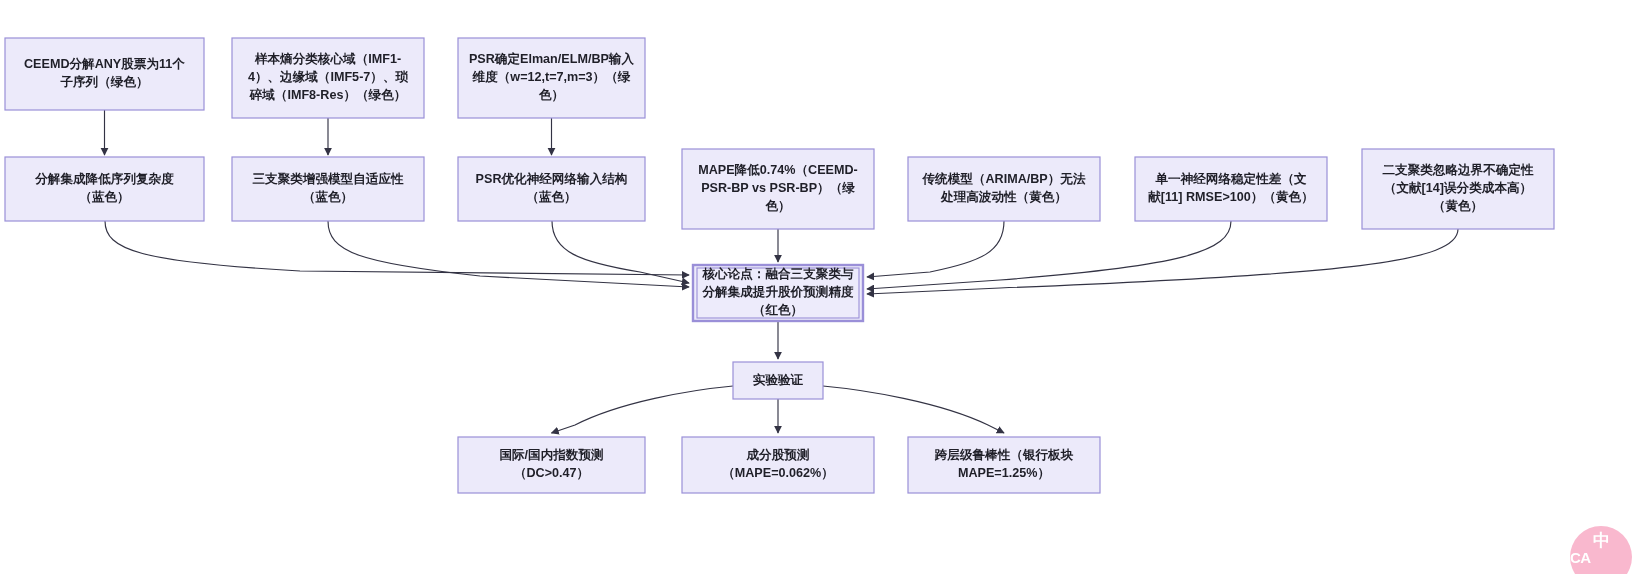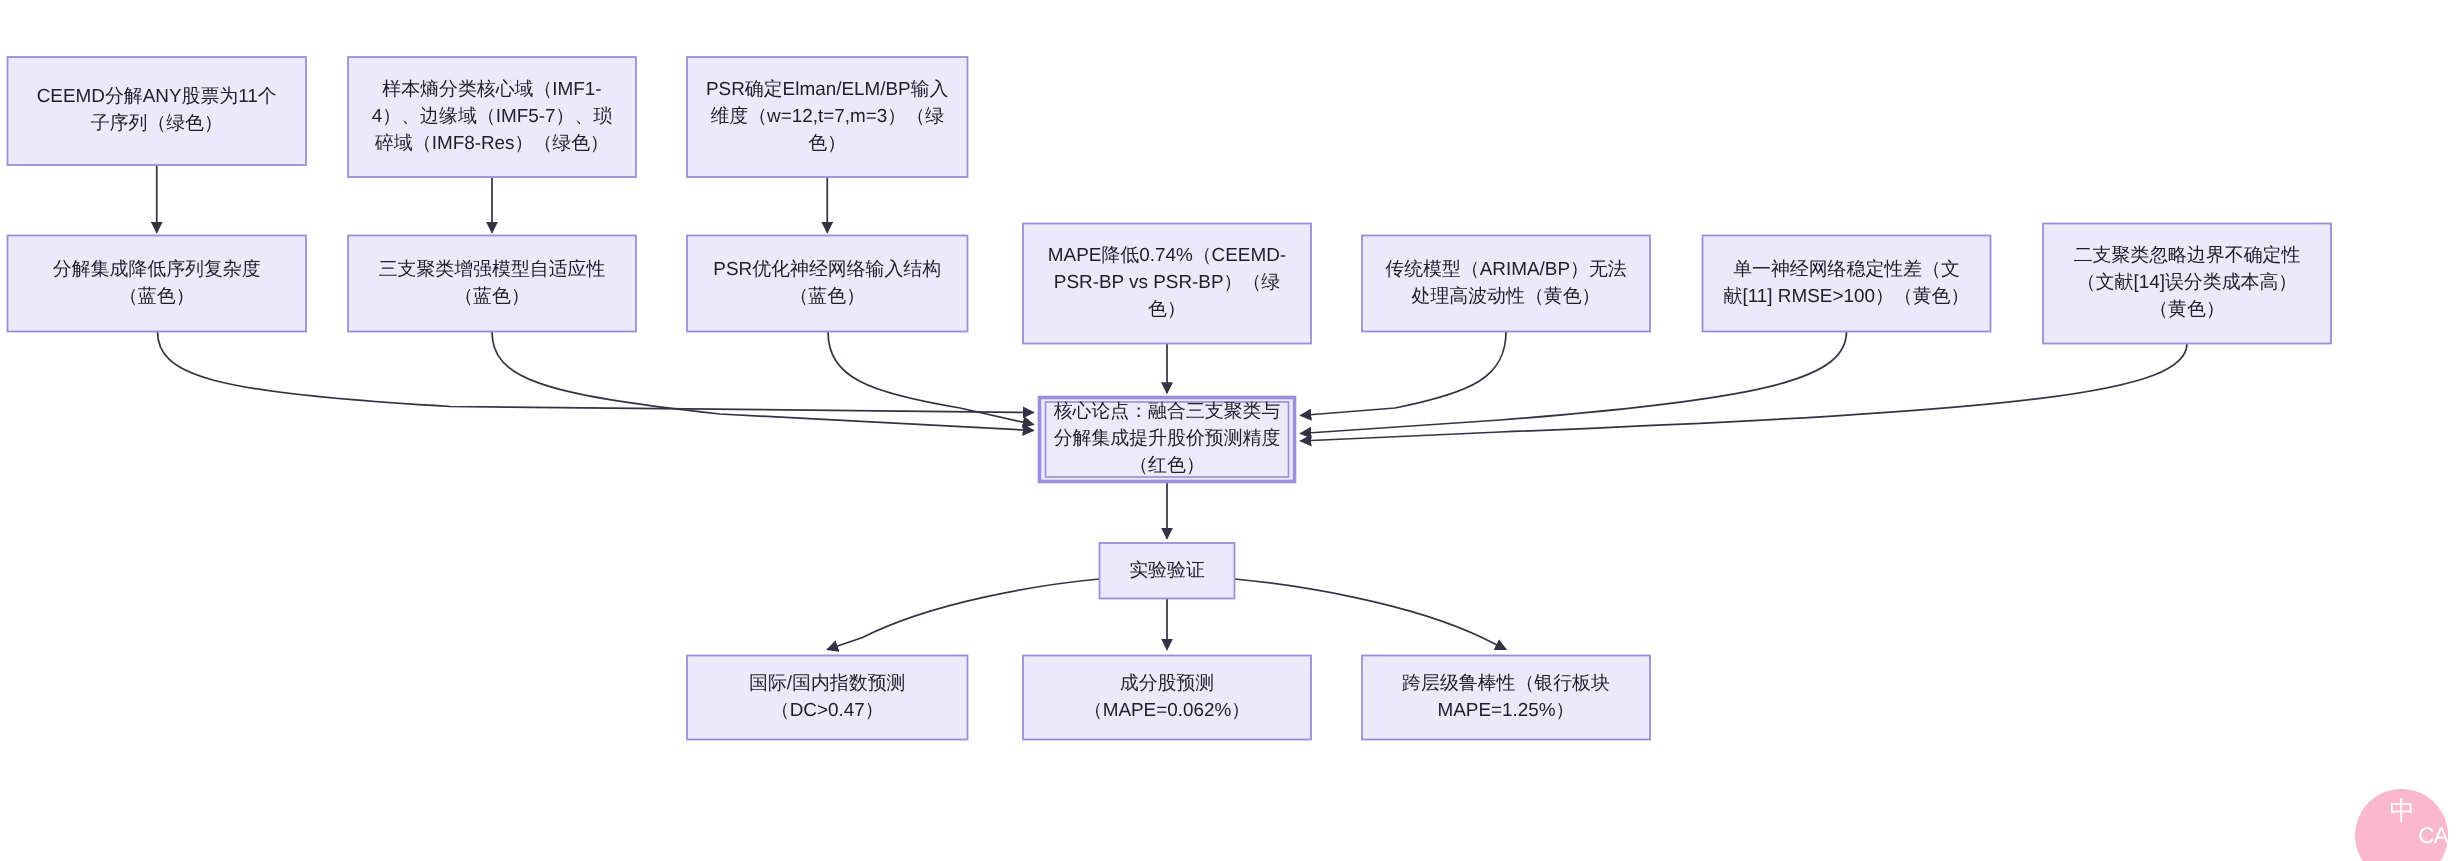--- a/index.html
+++ b/index.html
@@ -13,20 +13,21 @@
     overflow: hidden;
     font-family: "Liberation Sans", "DejaVu Sans", sans-serif;
     position: relative;
   }
   #chart-root {
     position: absolute;
     left: 0;
     top: 0;
     width: 1640px;
     height: 574px;
+    font-weight: bold;
   }
   svg.flow {
     display: block;
     width: 1640px;
     height: 574px;
   }
   .node-rect {
     fill: #ECEAFA;
     stroke: #9A8FD8;
     stroke-width: 1.2;
@@ -73,21 +74,21 @@
     font-size: 17px;
     font-family: "Liberation Sans", "DejaVu Sans", sans-serif;
     letter-spacing: -1px;
     line-height: 17px;
   }
   .watermark-sub {
     position: absolute;
     left: 0;
     top: 23px;
     width: 62px;
-    text-align: right;
+    text-align: left;
     color: #ffffff;
     font-size: 15px;
     font-family: "Liberation Sans", "DejaVu Sans", sans-serif;
     letter-spacing: -0.5px;
   }
 </style>
 </head>
 <body>
 
 <div id="chart-root">

